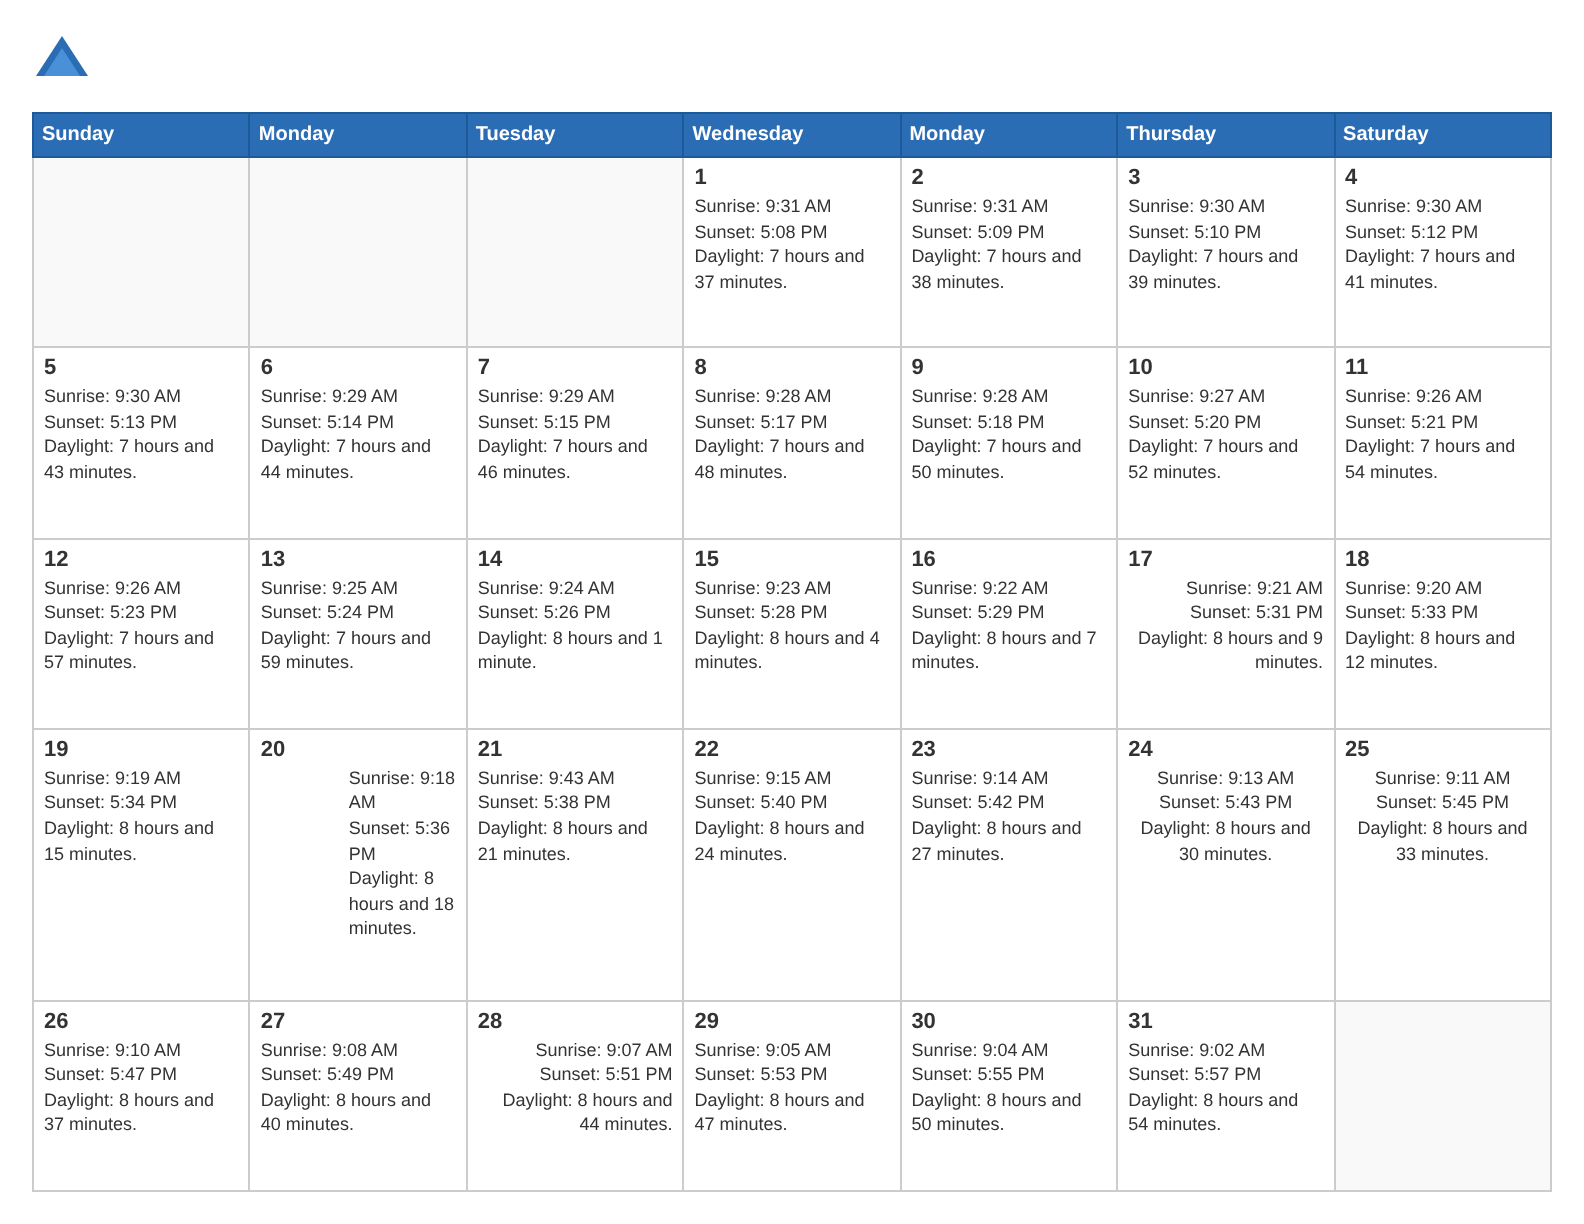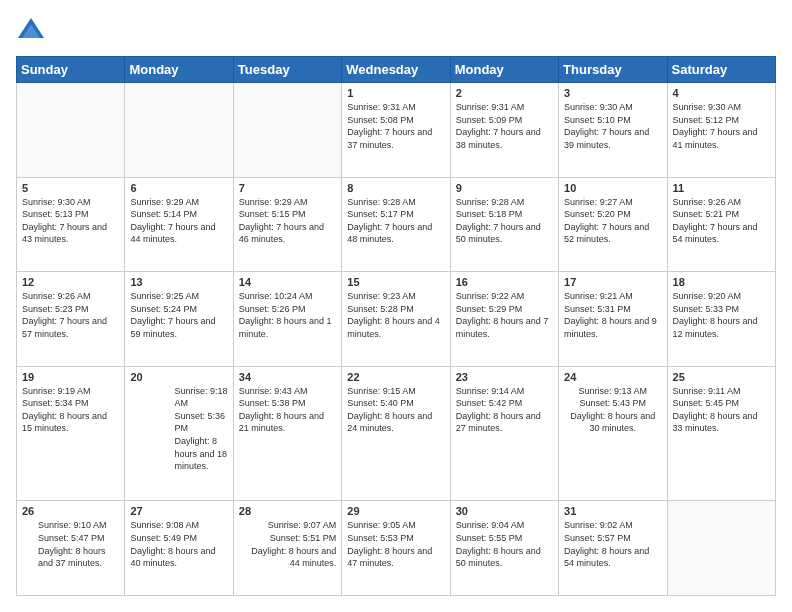--- a/index.html
+++ b/index.html
@@ -62,21 +62,21 @@
     .calendar {
       flex: 1;
       border: 1px solid #ccc;
       border-collapse: collapse;
       width: 100%;
       table-layout: fixed;
     }
     .calendar th {
       background: #2a6db5;
       color: #fff;
-      font-size: 13px;
+      font-size: 10px;
       font-weight: bold;
       padding: 5px 4px;
       text-align: left;
       border: 1px solid #1d5a9a;
     }
     .calendar td {
       border: 1px solid #ccc;
       vertical-align: top;
       padding: 4px 5px;
       font-size: 9px;
@@ -213,39 +213,39 @@
 Daylight: 7 hours and 57 minutes.</div>
           </td>
           <td>
             <div class="day-num">13</div>
             <div class="day-info" style="white-space: pre-line;">Sunrise: 9:25 AM
 Sunset: 5:24 PM
 Daylight: 7 hours and 59 minutes.</div>
           </td>
           <td>
             <div class="day-num">14</div>
-            <div class="day-info" style="white-space: pre-line;">Sunrise: 10:24 AM
+            <div class="day-info" style="white-space: pre-line;">Sunrise: 9:24 AM
 Sunset: 5:26 PM
 Daylight: 8 hours and 1 minute.</div>
           </td>
           <td>
             <div class="day-num">15</div>
             <div class="day-info" style="white-space: pre-line;">Sunrise: 9:23 AM
 Sunset: 5:28 PM
 Daylight: 8 hours and 4 minutes.</div>
           </td>
           <td>
             <div class="day-num">16</div>
             <div class="day-info" style="white-space: pre-line;">Sunrise: 9:22 AM
 Sunset: 5:29 PM
 Daylight: 8 hours and 7 minutes.</div>
           </td>
           <td>
             <div class="day-num">17</div>
-            <div class="day-info" style="white-space: pre-line;">Sunrise: 9:21 AM
+            <div class="day-info" style="white-space: pre-line; text-align: right;">Sunrise: 9:21 AM
 Sunset: 5:31 PM
 Daylight: 8 hours and 9 minutes.</div>
           </td>
           <td>
             <div class="day-num">18</div>
             <div class="day-info" style="white-space: pre-line;">Sunrise: 9:20 AM
 Sunset: 5:33 PM
 Daylight: 8 hours and 12 minutes.</div>
           </td>
         </tr>
@@ -256,21 +256,21 @@
 Sunset: 5:34 PM
 Daylight: 8 hours and 15 minutes.</div>
           </td>
           <td>
             <div class="day-num">20</div>
             <div class="day-info" style="white-space: pre-line; margin-left: 44px;">Sunrise: 9:18 AM
 Sunset: 5:36 PM
 Daylight: 8 hours and 18 minutes.</div>
           </td>
           <td>
-            <div class="day-num">34</div>
+            <div class="day-num">21</div>
             <div class="day-info" style="white-space: pre-line;">Sunrise: 9:43 AM
 Sunset: 5:38 PM
 Daylight: 8 hours and 21 minutes.</div>
           </td>
           <td>
             <div class="day-num">22</div>
             <div class="day-info" style="white-space: pre-line;">Sunrise: 9:15 AM
 Sunset: 5:40 PM
 Daylight: 8 hours and 24 minutes.</div>
           </td>
@@ -281,29 +281,29 @@
 Daylight: 8 hours and 27 minutes.</div>
           </td>
           <td>
             <div class="day-num">24</div>
             <div class="day-info" style="white-space: pre-line; text-align: center;">Sunrise: 9:13 AM
 Sunset: 5:43 PM
 Daylight: 8 hours and 30 minutes.</div>
           </td>
           <td>
             <div class="day-num">25</div>
-            <div class="day-info" style="white-space: pre-line;">Sunrise: 9:11 AM
+            <div class="day-info" style="white-space: pre-line; text-align: center;">Sunrise: 9:11 AM
 Sunset: 5:45 PM
 Daylight: 8 hours and 33 minutes.</div>
           </td>
         </tr>
         <tr>
           <td>
             <div class="day-num">26</div>
-            <div class="day-info" style="white-space: pre-line; margin-left: 16px;">Sunrise: 9:10 AM
+            <div class="day-info" style="white-space: pre-line;">Sunrise: 9:10 AM
 Sunset: 5:47 PM
 Daylight: 8 hours and 37 minutes.</div>
           </td>
           <td>
             <div class="day-num">27</div>
             <div class="day-info" style="white-space: pre-line;">Sunrise: 9:08 AM
 Sunset: 5:49 PM
 Daylight: 8 hours and 40 minutes.</div>
           </td>
           <td>

